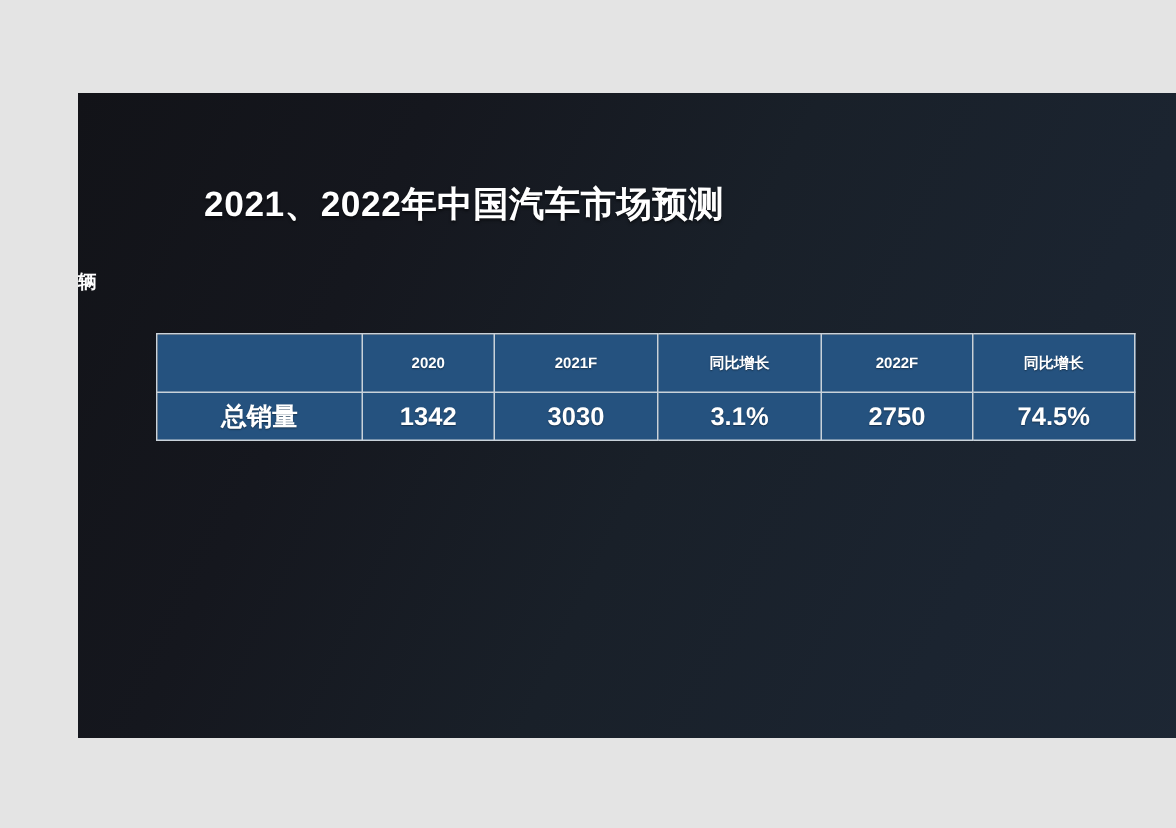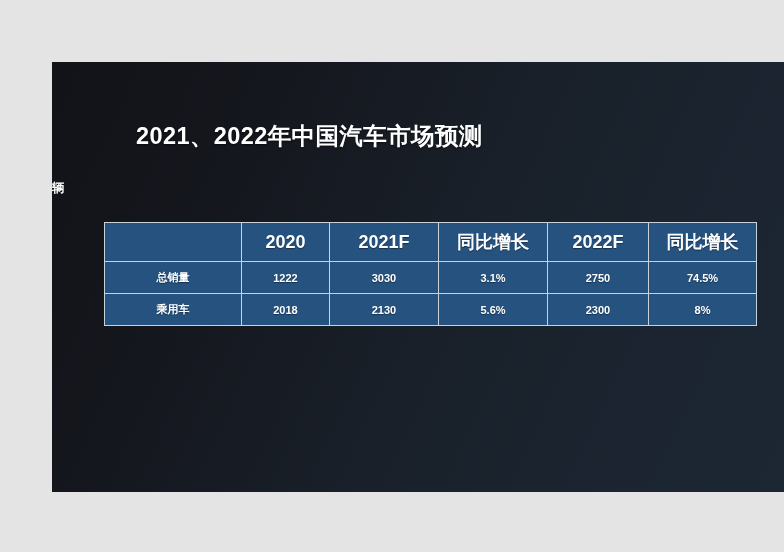--- a/index.html
+++ b/index.html
@@ -71,31 +71,31 @@
     left: 52px;
     top: 111px;
     width: 652px;
     border-collapse: collapse;
     table-layout: fixed;
   }
   .data-table td, .data-table th {
     background: #25527f;
     border: 1px solid #c9d2da;
     color: #ffffff;
-    font-size: 11px;
+    font-size: 17px;
     font-weight: bold;
     text-align: center;
     padding: 0;
     height: 31px;
     white-space: nowrap;
     text-shadow: 0 1px 1px rgba(0,0,0,0.4);
   }
   .data-table thead th {
     height: 38px;
-    font-size: 18px;
+    font-size: 10px;
   }
   .col-label { width: 137px; }
   .col-a { width: 88px; }
   .col-b { width: 109px; }
   .col-c { width: 109px; }
   .col-d { width: 101px; }
   .col-e { width: 108px; }
 </style>
 </head>
 <body>
@@ -121,31 +121,23 @@
           <th>2020</th>
           <th>2021F</th>
           <th>同比增长</th>
           <th>2022F</th>
           <th>同比增长</th>
         </tr>
       </thead>
       <tbody>
         <tr>
           <td>总销量</td>
-          <td>1222</td>
+          <td>1342</td>
           <td>3030</td>
           <td>3.1%</td>
           <td>2750</td>
           <td>74.5%</td>
-        </tr>
-        <tr>
-          <td>乘用车</td>
-          <td>2018</td>
-          <td>2130</td>
-          <td>5.6%</td>
-          <td>2300</td>
-          <td>8%</td>
         </tr>
       </tbody>
     </table>
 
   </div>
 </div>
 
 </body></html>

